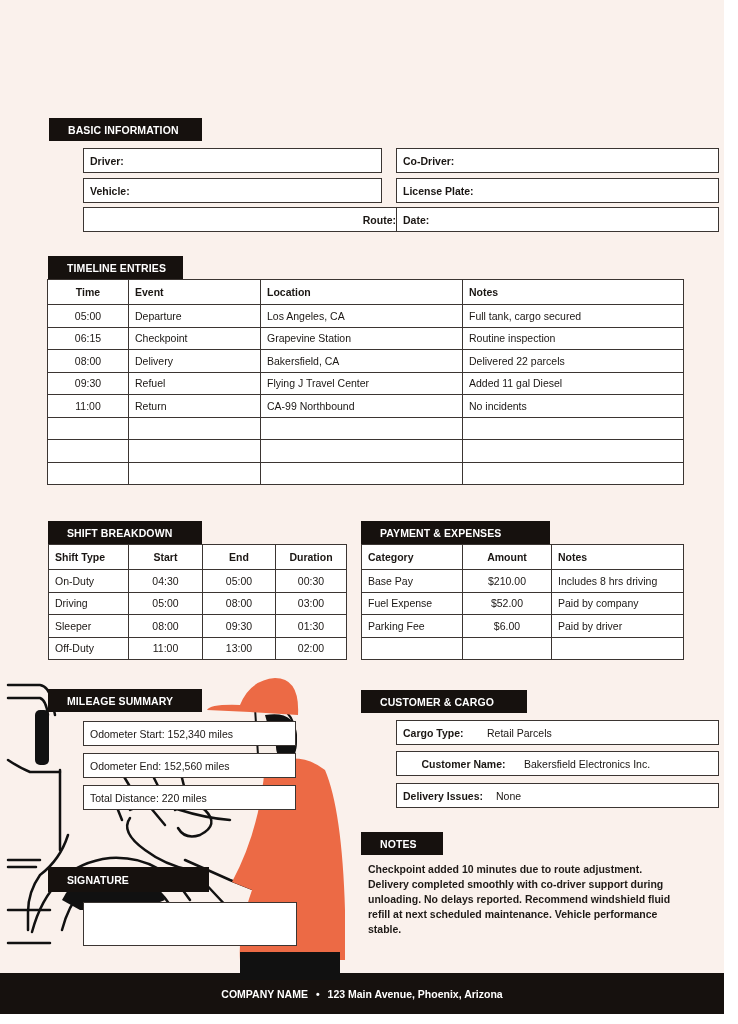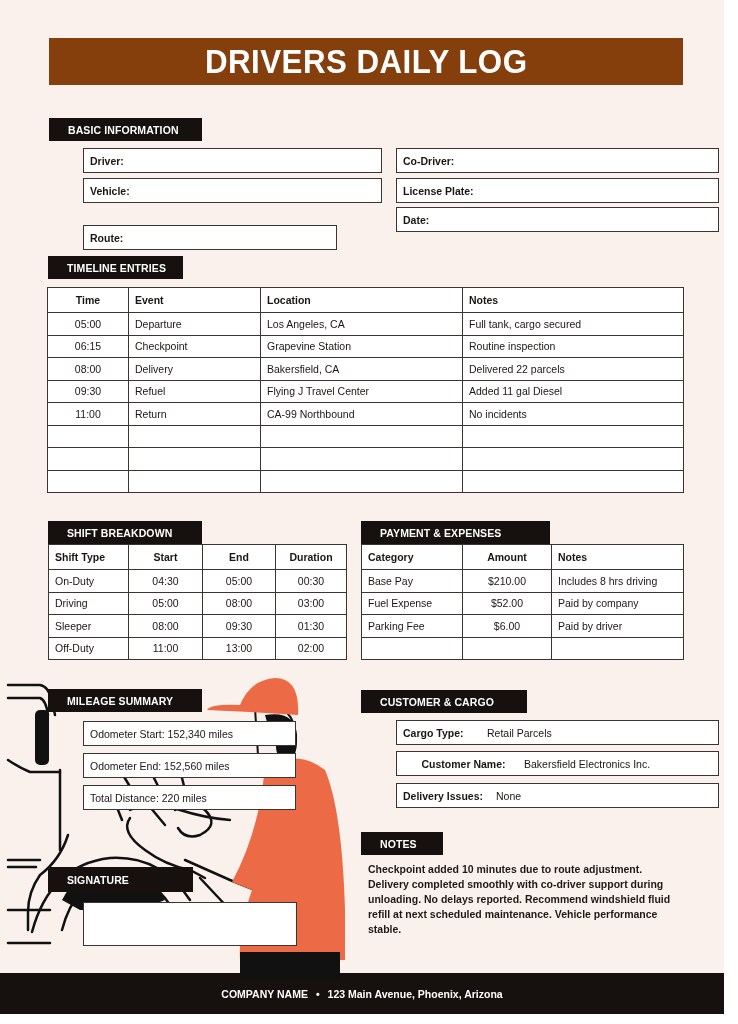--- a/index.html
+++ b/index.html
@@ -62,52 +62,49 @@
     <rect x="35" y="50" width="14" height="55" rx="5" fill="#111"></rect>
     <path d="M62 240 Q75 212 115 212 Q150 212 165 240 L140 250 L80 250 Z" fill="#111"></path>
 
     <path d="M265 105 Q300 90 325 110 Q342 150 345 250 L345 300 L240 300 Q238 270 252 230 L232 222 Q260 170 265 105 Z" fill="#ec6a45"></path>
     <path d="M255 48 Q290 40 295 70 Q300 100 280 108 Q262 110 258 95 Z" fill="#f7efe9" stroke="#111" stroke-width="2"></path>
     <path d="M265 55 Q295 50 297 75 Q298 98 283 104 Q272 90 278 75 Q268 70 265 55 Z" fill="#111"></path>
     <path d="M240 45 Q250 20 275 18 Q300 18 298 55 L250 52 L207 50 Q210 44 240 45 Z" fill="#ec6a45"></path>
     <rect x="240" y="292" width="100" height="28" fill="#111"></rect>
   </svg>
 
-  <div class="title-bar">
-    <span>DRIVERS DAILY LOG</span>
-  </div>
 
   <div class="sec-head" style="left:49px; top:118px; width:153px;">BASIC INFORMATION</div>
   <div class="field" style="left:48px; top:148px; width:299px;">
       <b>Driver:</b>
       <span class="val"></span>
     </div>
   <div class="field" style="left:361px; top:148px; width:323px;">
       <b>Co-Driver:</b>
       <span class="val"></span>
     </div>
   <div class="field" style="left:48px; top:178px; width:299px;">
       <b>Vehicle:</b>
       <span class="val"></span>
     </div>
   <div class="field" style="left:361px; top:178px; width:323px;">
       <b>License Plate:</b>
       <span class="val"></span>
     </div>
-  <div class="field" style="left:48px; top:225px; width:254px;">
+  <div class="field" style="left:48px; top:207px; width:314px;justify-content:flex-end;">
       <b>Route:</b>
       <span class="val"></span>
     </div>
   <div class="field" style="left:361px; top:207px; width:323px;">
       <b>Date:</b>
       <span class="val"></span>
     </div>
 
   <div class="sec-head" style="left:48px; top:256px; width:135px;">TIMELINE ENTRIES</div>
-  <table class="grid" style="left:47px; top:287px; width:637px;">
+  <table class="grid" style="left:47px; top:279px; width:637px;">
     <colgroup>
         <col style="width:81px">
         <col style="width:132px">
         <col style="width:202px">
         <col>
       </colgroup>
     <tbody>
         <tr>
       <th class="c" style="height:25px">Time</th>
       <th>Event</th>
@@ -241,21 +238,21 @@
           <td></td>
         </tr>
   </tbody>
     </table>
 
   <div class="sec-head" style="left:48px; top:689px; width:154px;">MILEAGE SUMMARY</div>
   <div class="field" style="left:48px; top:721px; width:213px;">Odometer Start: 152,340 miles</div>
   <div class="field" style="left:48px; top:753px; width:213px;">Odometer End: 152,560 miles</div>
   <div class="field" style="left:48px; top:785px; width:213px;">Total Distance: 220 miles</div>
 
-  <div class="sec-head" style="left:48px; top:867px; width:145px; height:25px;">SIGNATURE</div>
+  <div class="sec-head" style="left:48px; top:867px; width:161px; height:25px;">SIGNATURE</div>
   <div class="field" style="left:48px; top:902px; width:214px; height:44px;"></div>
 
   <div class="sec-head" style="left:361px; top:690px; width:166px;">CUSTOMER &amp; CARGO</div>
   <div class="field" style="left:361px; top:720px; width:323px;">
       <b style="width:84px; display:inline-block;">Cargo Type:</b>
       <span class="val">Retail Parcels</span>
     </div>
   <div class="field" style="left:361px; top:751px; width:323px;">
       <b style="width:121px; display:inline-block;text-align:center;">Customer Name:</b>
       <span class="val">Bakersfield Electronics Inc.</span>

